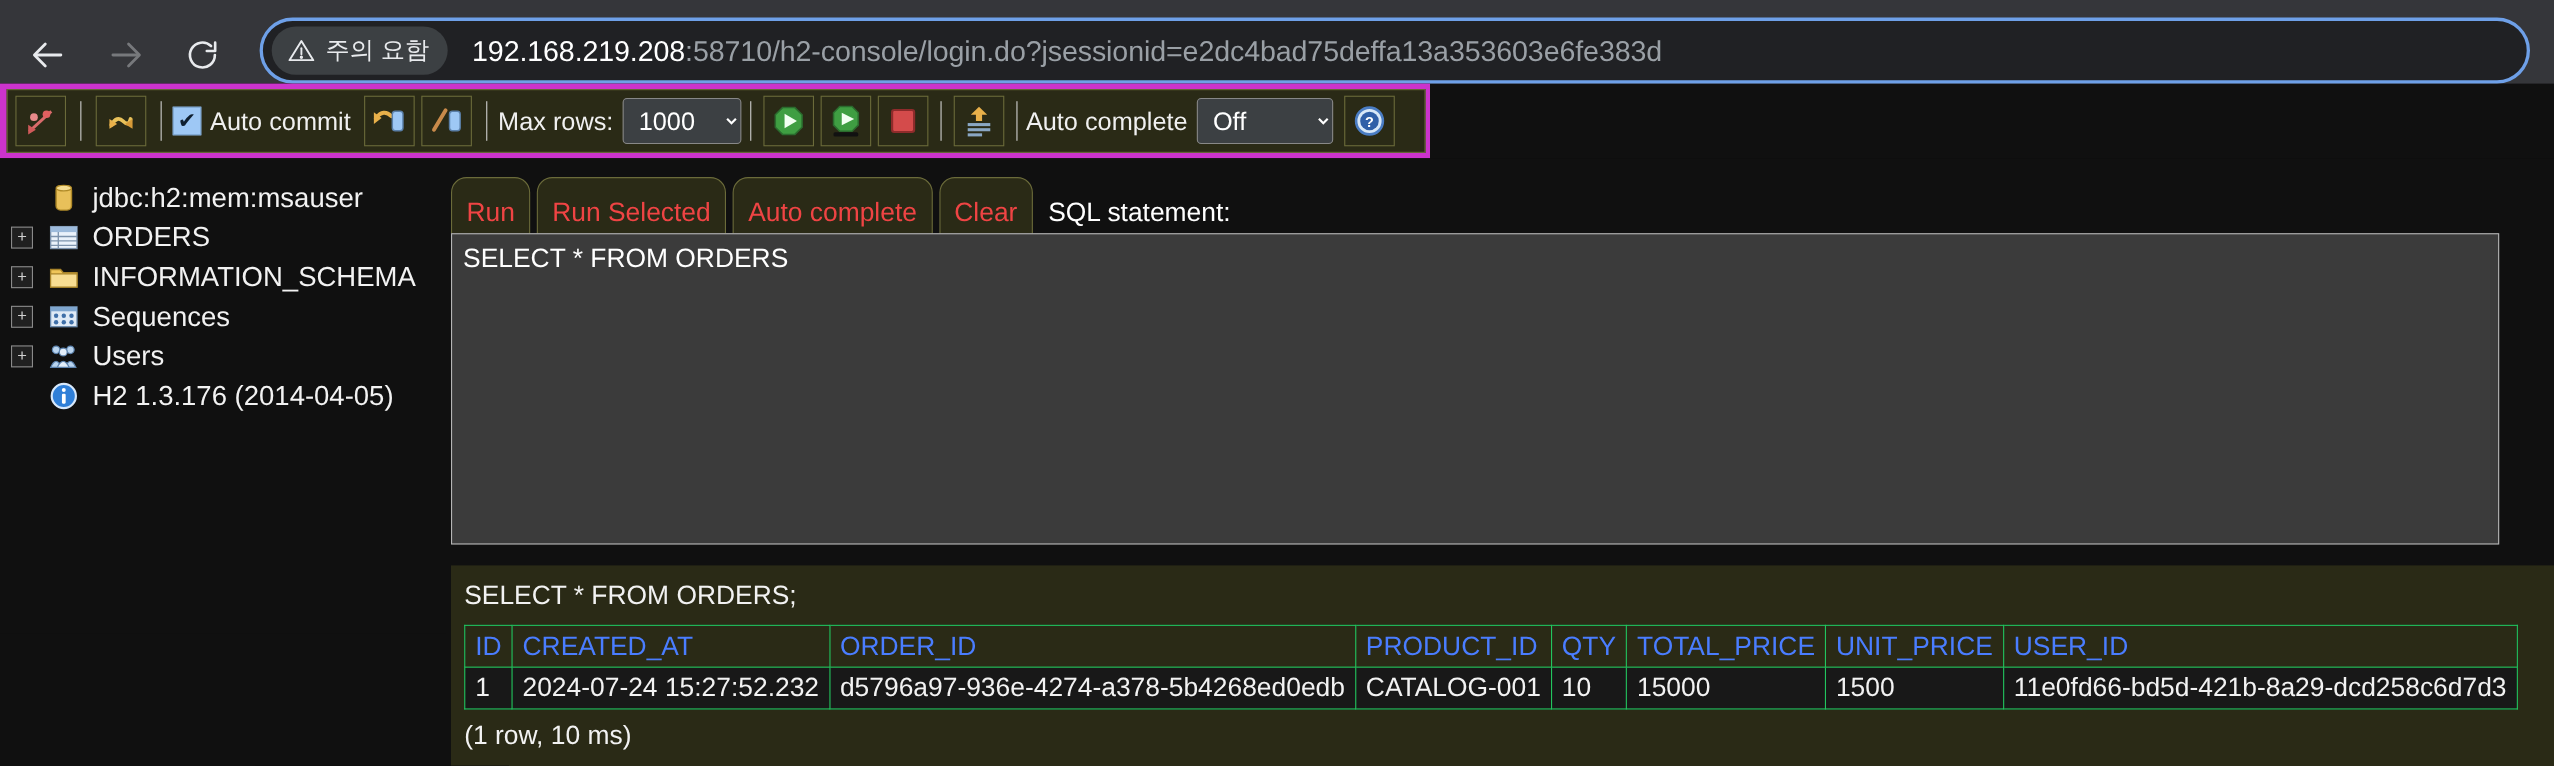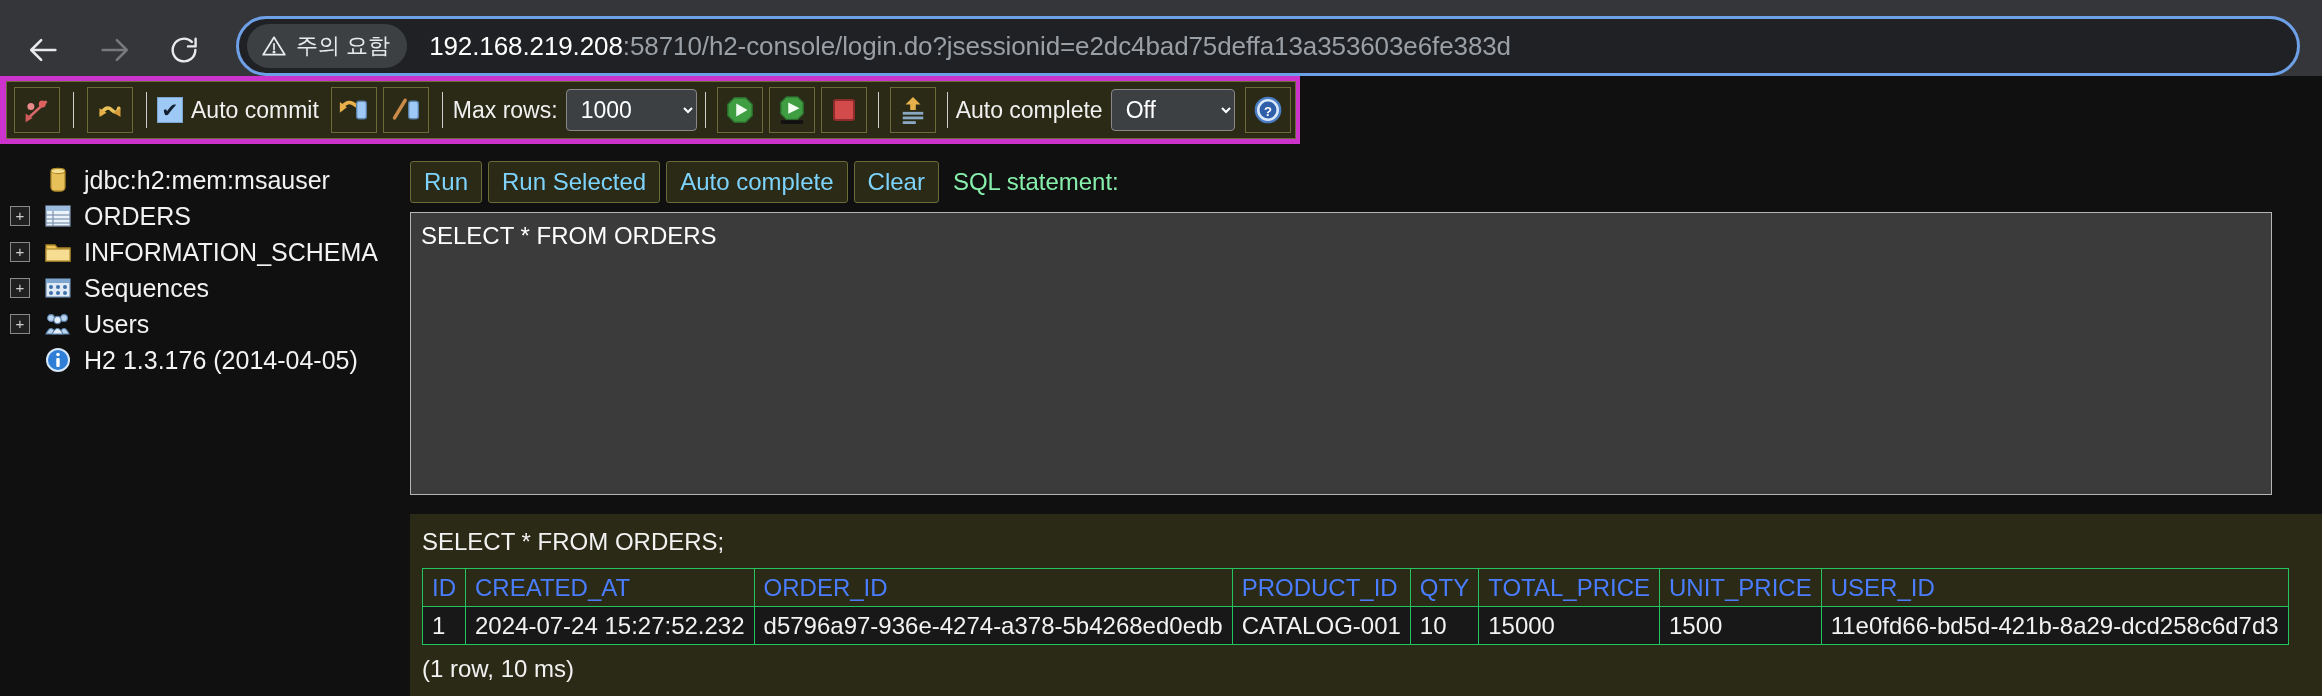--- a/index.html
+++ b/index.html
@@ -122,21 +122,21 @@
     background: #3c4043;
     border: 1px solid #888;
     border-radius: 4px;
     color: #fff;
     font-size: 23px;
     font-family: "Liberation Sans", sans-serif;
     padding: 0 6px 0 10px;
     margin-left: 8px;
     flex: 0 0 auto;
   }
-  #maxrows-select { width: 131px; }
+  #maxrows-select { width: 108px; }
   #autocomplete-select { width: 124px; }
   .tb-btn.help { border-color: #6b6b3a; }
 
   
   #main-area {
     position: absolute; left: 0; top: 144px;
     width: 2322px; height: 552px;
     background: #101010;
   }
   #sidebar {
@@ -180,30 +180,30 @@
     width: 1917px; height: 552px;
     background: #101010;
   }
   #sql-buttons {
     position: absolute; left: 5px; top: 17px;
     display: flex; align-items: center; gap: 0;
   }
   .sql-btn {
     background: #2a2a16;
     border: 1px solid #6b6b3a;
-    border-radius: 3px;
-    color: #7dd3fc;
+    border-radius: 14px;
+    color: #ef4444;
     font-size: 24px;
     font-family: "Liberation Sans", sans-serif;
-    padding: 6px 13px;
+    padding: 18px 13px;
     margin-right: 6px;
     white-space: nowrap;
   }
   #sql-statement-label {
-    color: #86efac;
+    color: #ffffff;
     font-size: 24px;
     margin-left: 8px;
     white-space: nowrap;
   }
   #sql-editor {
     position: absolute; left: 5px; top: 68px;
     width: 1862px; height: 283px;
     background: #3b3b3b;
     border: 1px solid #b5b5b5;
     color: #ffffff;

